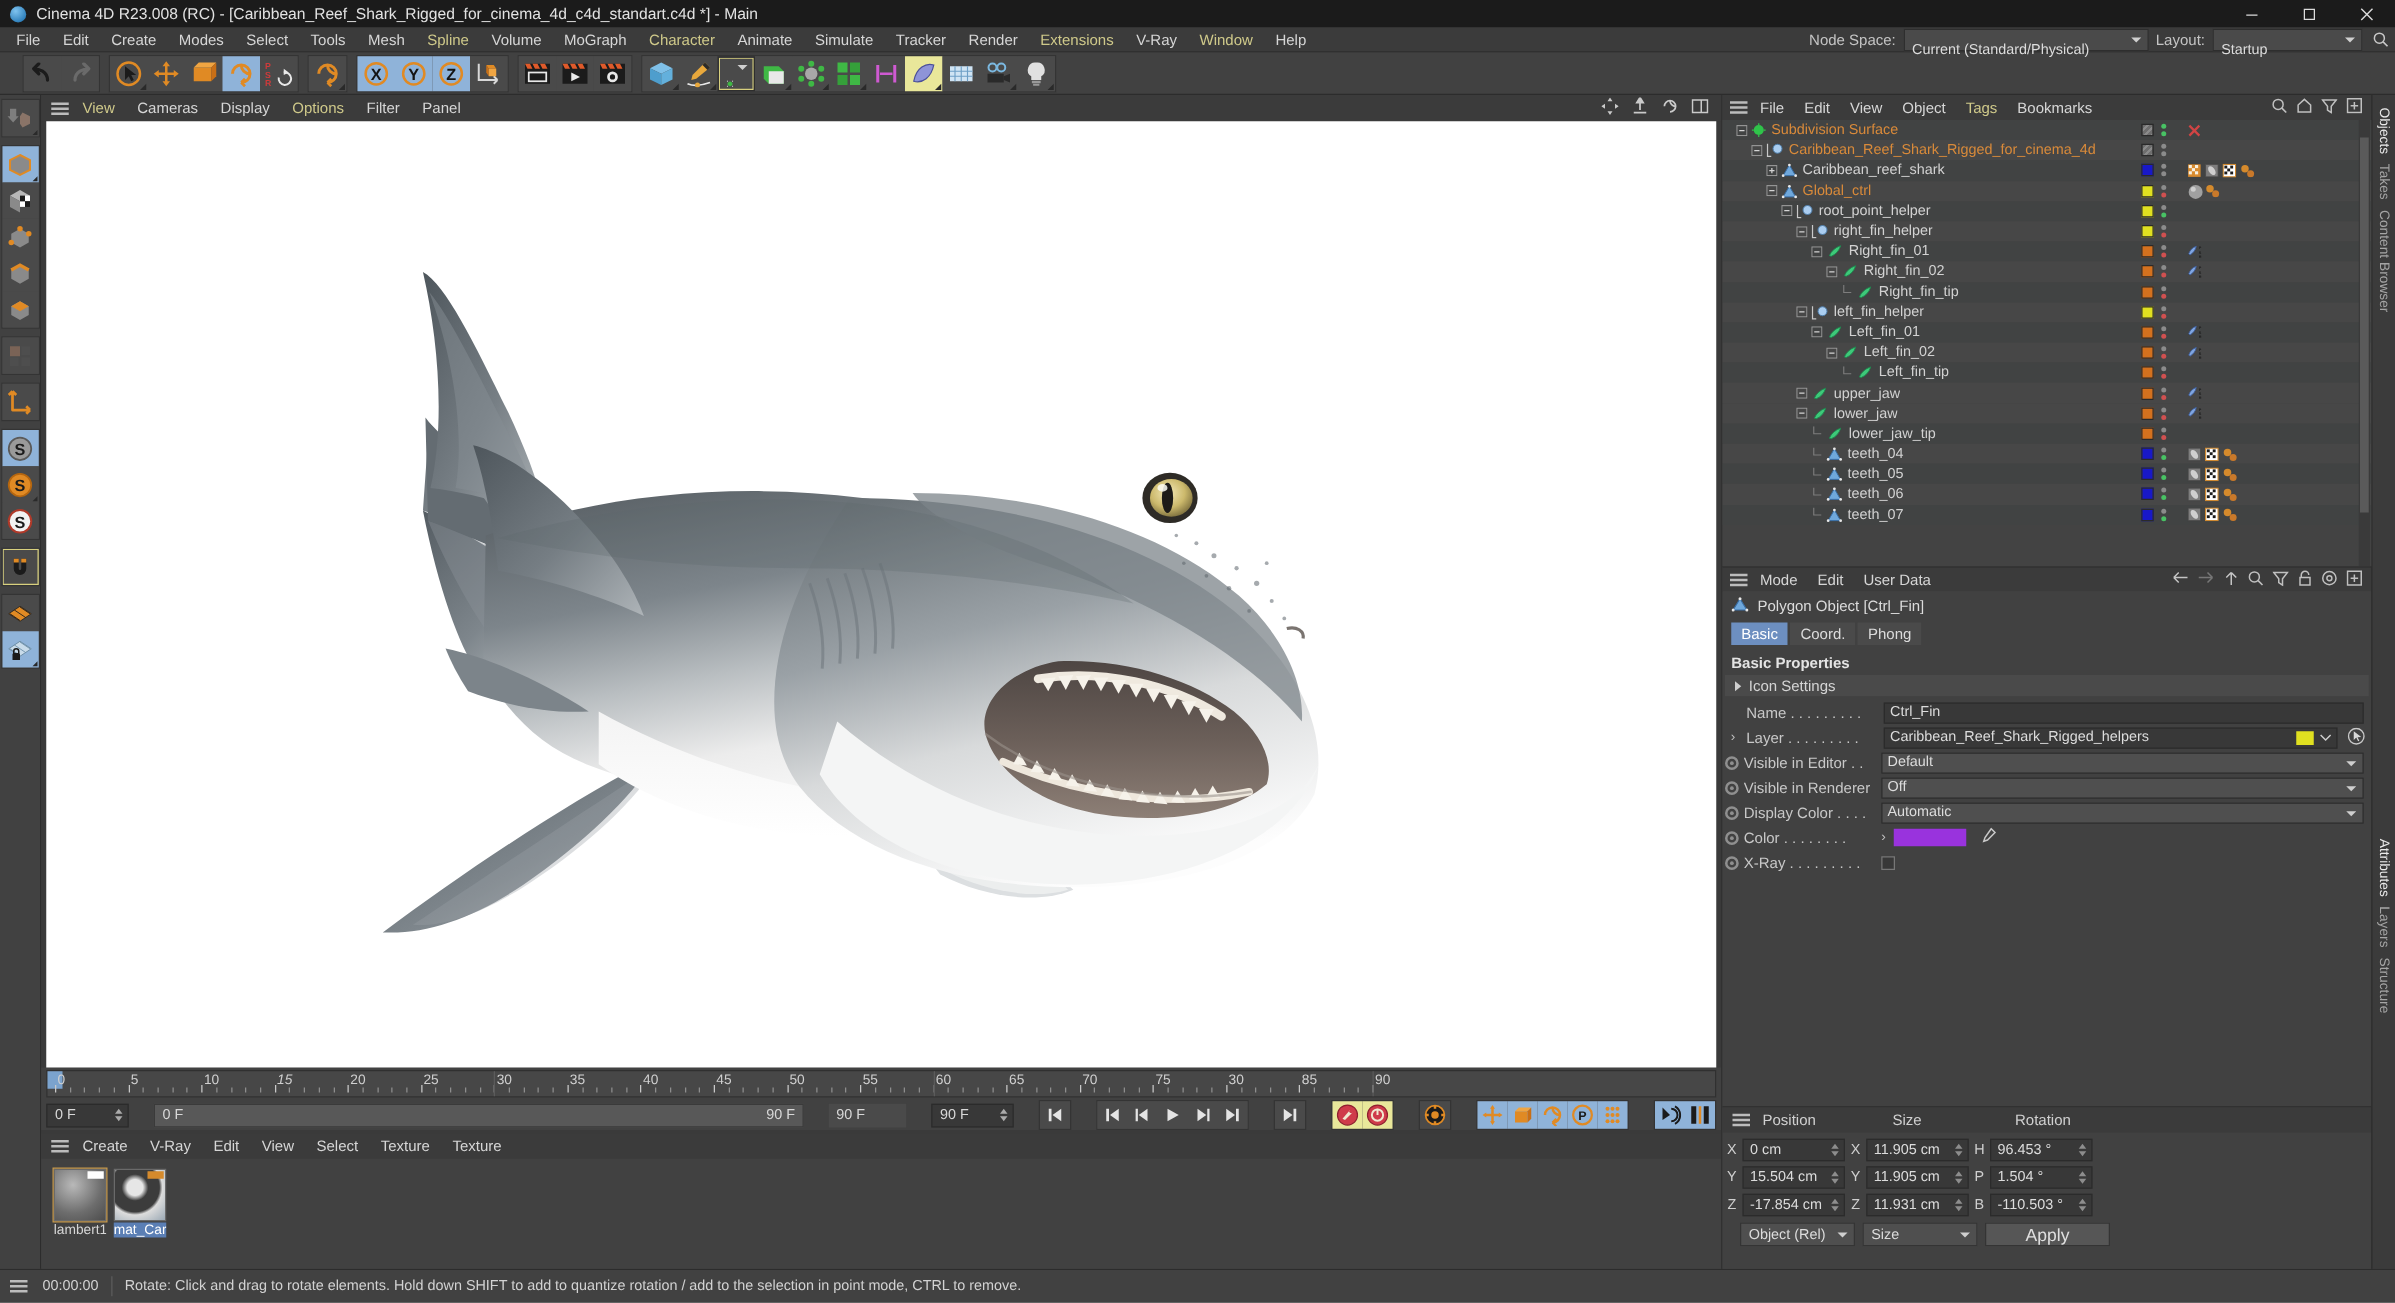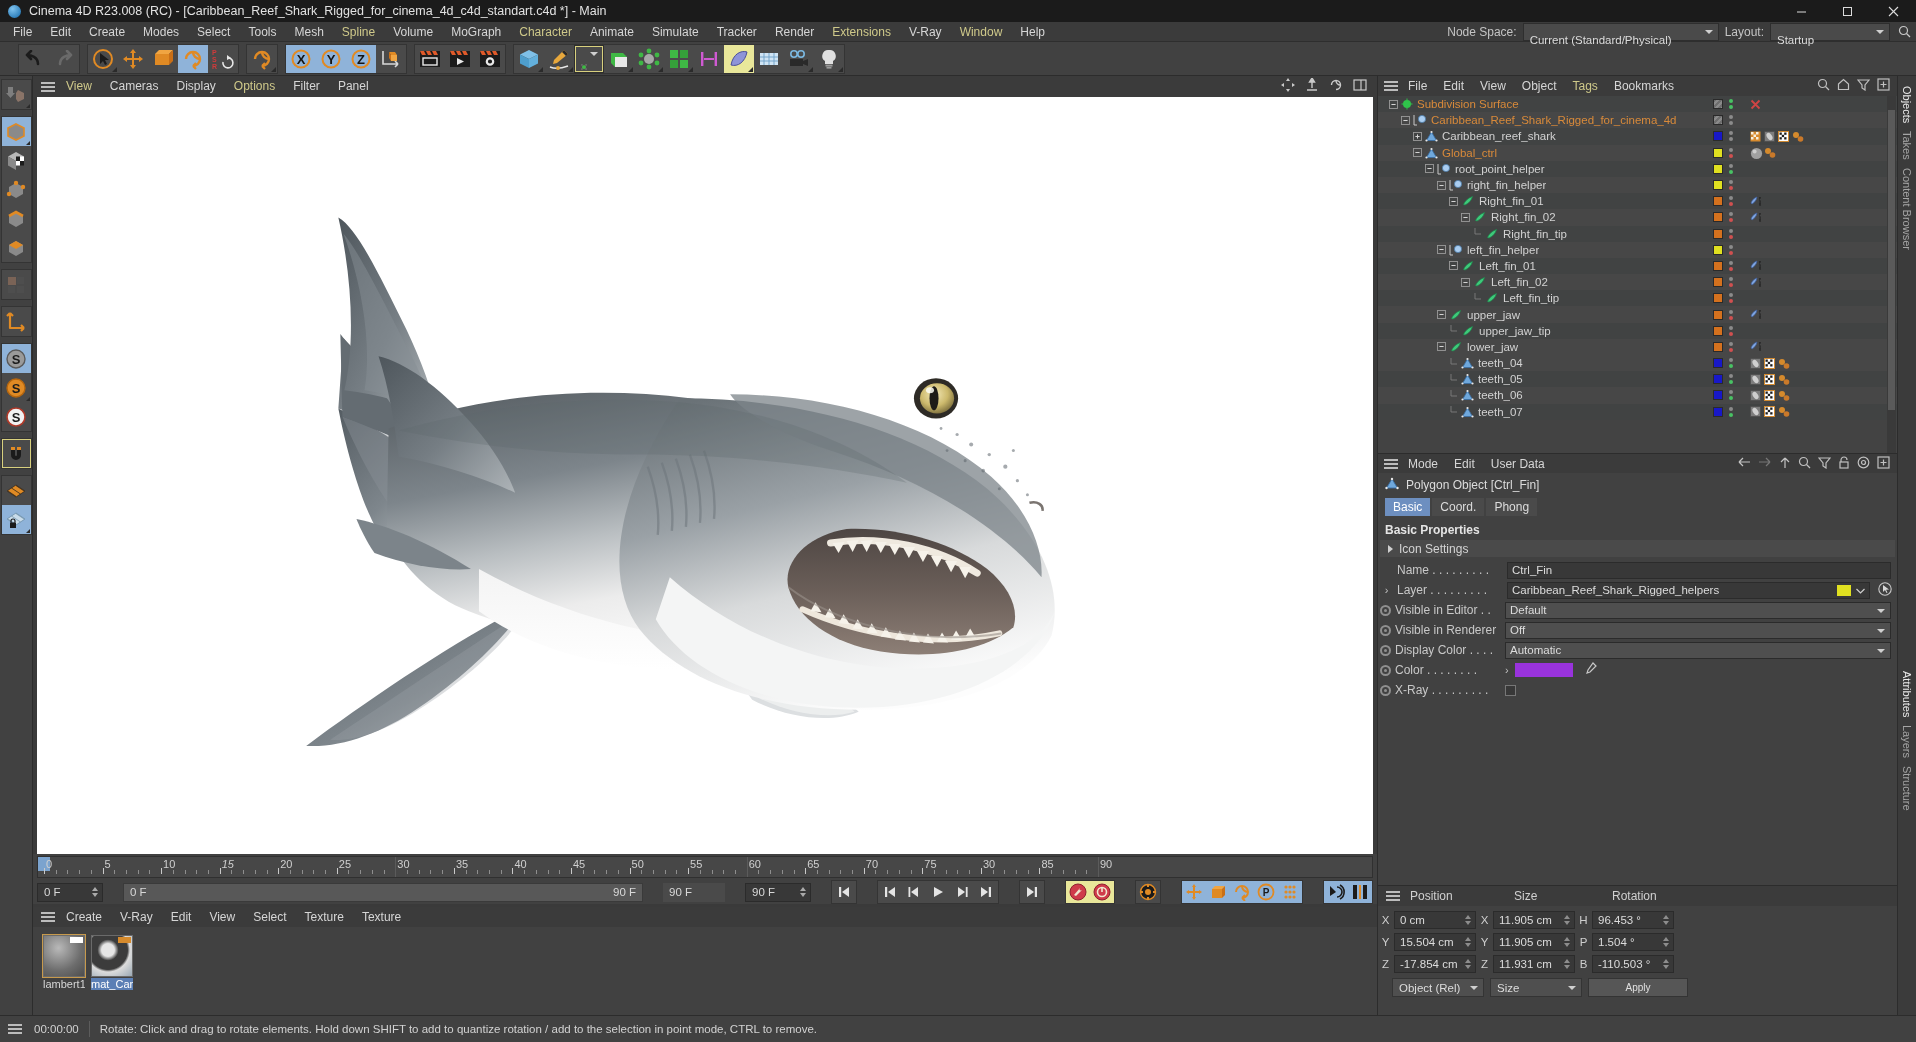--- a/index.html
+++ b/index.html
@@ -159,21 +159,21 @@
   .cm-line{display:flex;align-items:center;gap:3px;height:22px;}
   .axl{width:11px;text-align:center;font-size:11.5px;color:#cfcfcf;flex:0 0 auto;}
   .cfield{width:82px;height:18px;background:#383838;border:1px solid #2b2b2b;display:flex;
     align-items:center;padding:0 2px 0 5px;color:#dcdcdc;font-size:11.5px;}
   .cm-foot{display:flex;gap:6px;padding:3px 0 0 14px;align-items:center;}
   .cdrop{width:92px;height:19px;background:#4f4f4f;border:1px solid #343434;display:flex;
     align-items:center;padding:0 14px 0 6px;font-size:11.5px;color:#dcdcdc;position:relative;}
   .cdrop:after{content:"";position:absolute;right:5px;top:7px;
     border-left:4px solid transparent;border-right:4px solid transparent;border-top:4px solid #cfcfcf;}
   .applybtn{width:100px;height:19px;background:#565656;border:1px solid #343434;display:flex;
-    align-items:center;justify-content:center;font-size:10px;color:#e0e0e0;}
+    align-items:center;justify-content:center;font-size:14px;color:#e0e0e0;}
 
   
   .vtabs{width:19px;background:#3b3b3b;display:flex;flex-direction:column;align-items:center;
     padding-top:6px;border-left:1px solid #2c2c2c;}
   .vtab{writing-mode:vertical-rl;font-size:11px;color:#a5a5a5;padding:4px 0;white-space:nowrap;}
   .vtab.on{color:#eaeaea;}
 
   
   .statusbar{height:27px;background:#414141;display:flex;align-items:center;
     gap:10px;padding-left:6px;border-top:1px solid #2c2c2c;font-size:11.5px;color:#d2d2d2;}
@@ -1522,41 +1522,20 @@
           </span>
           <span class="tagicons">
             <span class="tagico"><svg width="16" height="11" viewBox="0 0 16 11">
                 <path d="M1 7 C2 4 4 2 7 1 C6.5 4 4.5 6.5 2 8 Z" fill="#7fa5e0" stroke="#3f5f9e" stroke-width="0.7"></path>
                 <text x="9" y="3.6" font-size="3" fill="#1b1b1b" font-family="sans-serif" font-weight="bold">P</text>
                 <text x="9" y="7" font-size="3" fill="#1b1b1b" font-family="sans-serif" font-weight="bold">S</text>
                 <text x="9" y="10.4" font-size="3" fill="#1b1b1b" font-family="sans-serif" font-weight="bold">R</text>
               </svg></span>
           </span>
         </div>
-        <div class="orow" style="background: rgb(65, 67, 67);">
-          <span style="display: inline-block; width: 68px; flex: 0 0 auto;"></span>
-          <span style="width: 11px; height: 11px; flex: 0 0 auto; display: flex; align-items: center; justify-content: center; margin-right: 2px;">
-            <svg width="9" height="11" viewBox="0 0 9 11">
-              <path d="M2 0 V6 H8" stroke="#7d7d7d" stroke-width="0.9" fill="none"></path>
-            </svg>
-          </span>
-          <span style="flex: 0 0 auto; display: flex; align-items: center; margin-right: 4px;">
-            <svg width="14" height="12" viewBox="0 0 14 12">
-              <path d="M2.5 9.5 C4 6 7 3 11.5 1.5 C10.5 5.5 7.5 8.5 4 10 Z" fill="#3ec97a" stroke="#1d8a4e" stroke-width="0.7"></path>
-            </svg>
-          </span>
-          <span class="otitle">upper_jaw_tip</span>
-          <span class="oicons">
-            <span class="swatch" style="background: rgb(212, 113, 30);"></span>
-            <span class="dots">
-              <i style="background: rgb(139, 139, 139);"></i>
-              <i style="background: rgb(208, 80, 80);"></i>
-            </span>
-          </span>
-        </div>
         <div class="orow" style="background: rgb(71, 71, 71);">
           <span style="display: inline-block; width: 56px; flex: 0 0 auto;"></span>
           <span style="width: 11px; height: 11px; flex: 0 0 auto; display: flex; align-items: center; justify-content: center; margin-right: 2px;">
             <svg width="9" height="9" viewBox="0 0 9 9">
               <rect x="0.5" y="0.5" width="8" height="8" fill="none" stroke="#9a9a9a" stroke-width="0.9"></rect>
               <path d="M2.4 4.5 H6.6" stroke="#d4d4d4" stroke-width="1"></path>
             </svg>
           </span>
           <span style="flex: 0 0 auto; display: flex; align-items: center; margin-right: 4px;">
             <svg width="14" height="12" viewBox="0 0 14 12">
@@ -1571,20 +1550,41 @@
               <i style="background: rgb(208, 80, 80);"></i>
             </span>
           </span>
           <span class="tagicons">
             <span class="tagico"><svg width="16" height="11" viewBox="0 0 16 11">
                 <path d="M1 7 C2 4 4 2 7 1 C6.5 4 4.5 6.5 2 8 Z" fill="#7fa5e0" stroke="#3f5f9e" stroke-width="0.7"></path>
                 <text x="9" y="3.6" font-size="3" fill="#1b1b1b" font-family="sans-serif" font-weight="bold">P</text>
                 <text x="9" y="7" font-size="3" fill="#1b1b1b" font-family="sans-serif" font-weight="bold">S</text>
                 <text x="9" y="10.4" font-size="3" fill="#1b1b1b" font-family="sans-serif" font-weight="bold">R</text>
               </svg></span>
+          </span>
+        </div>
+        <div class="orow" style="background: rgb(65, 67, 67);">
+          <span style="display: inline-block; width: 68px; flex: 0 0 auto;"></span>
+          <span style="width: 11px; height: 11px; flex: 0 0 auto; display: flex; align-items: center; justify-content: center; margin-right: 2px;">
+            <svg width="9" height="11" viewBox="0 0 9 11">
+              <path d="M2 0 V6 H8" stroke="#7d7d7d" stroke-width="0.9" fill="none"></path>
+            </svg>
+          </span>
+          <span style="flex: 0 0 auto; display: flex; align-items: center; margin-right: 4px;">
+            <svg width="14" height="12" viewBox="0 0 14 12">
+              <path d="M2.5 9.5 C4 6 7 3 11.5 1.5 C10.5 5.5 7.5 8.5 4 10 Z" fill="#3ec97a" stroke="#1d8a4e" stroke-width="0.7"></path>
+            </svg>
+          </span>
+          <span class="otitle">lower_jaw_tip</span>
+          <span class="oicons">
+            <span class="swatch" style="background: rgb(212, 113, 30);"></span>
+            <span class="dots">
+              <i style="background: rgb(139, 139, 139);"></i>
+              <i style="background: rgb(208, 80, 80);"></i>
+            </span>
           </span>
         </div>
         <div class="orow" style="background: rgb(71, 71, 71);">
           <span style="display: inline-block; width: 68px; flex: 0 0 auto;"></span>
           <span style="width: 11px; height: 11px; flex: 0 0 auto; display: flex; align-items: center; justify-content: center; margin-right: 2px;">
             <svg width="9" height="11" viewBox="0 0 9 11">
               <path d="M2 0 V6 H8" stroke="#7d7d7d" stroke-width="0.9" fill="none"></path>
             </svg>
           </span>
           <span style="flex: 0 0 auto; display: flex; align-items: center; margin-right: 4px;">

